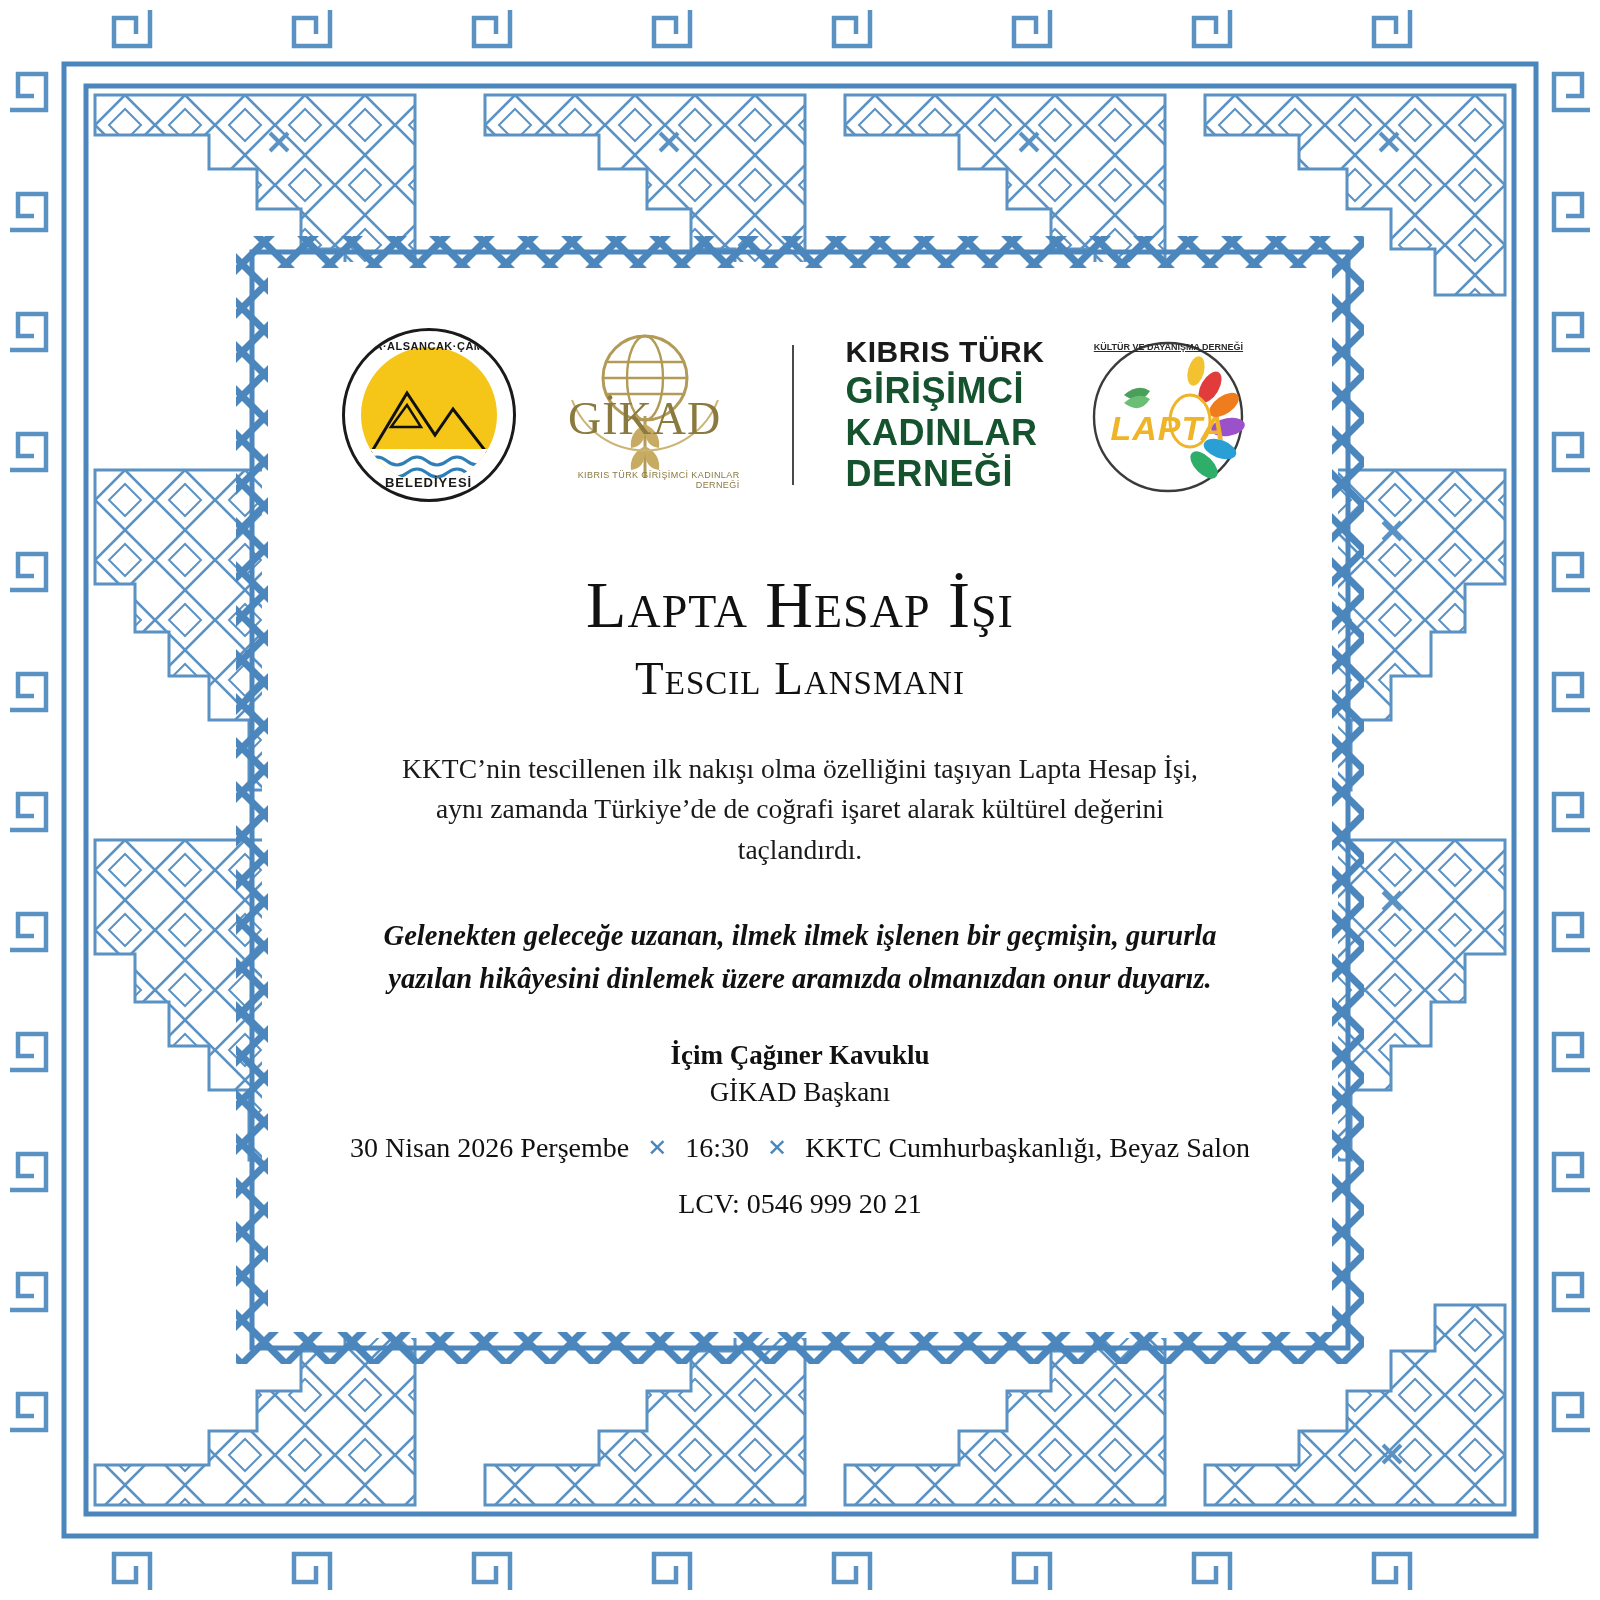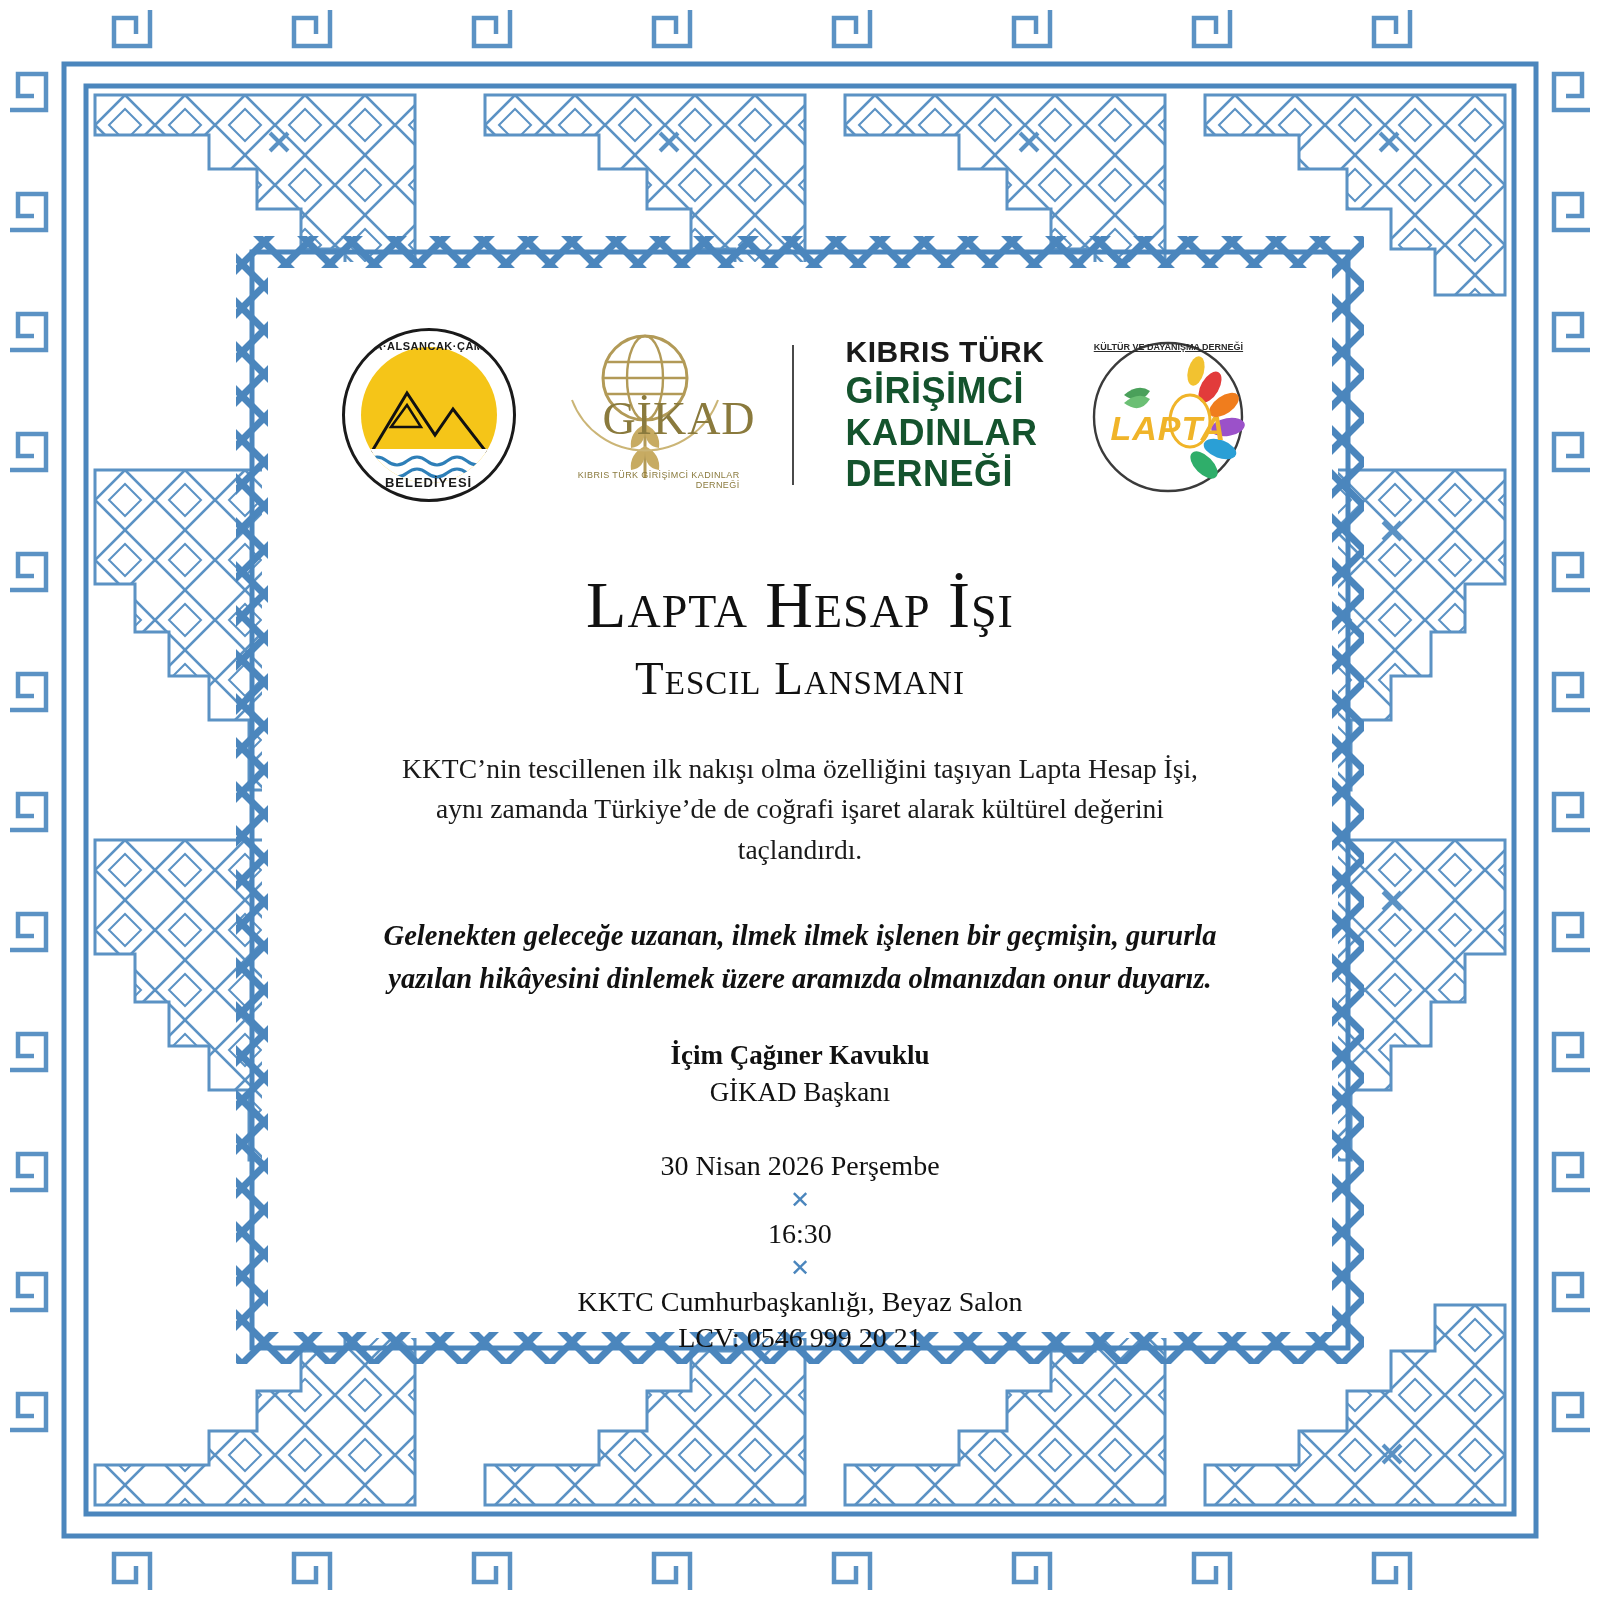--- a/index.html
+++ b/index.html
@@ -110,24 +110,24 @@
 
   
   .logo-gikad {
     position: relative;
     width: 190px;
     height: 190px;
     flex: 0 0 auto;
   }
   .gikad-word {
     position: absolute;
-    left: 16px;
+    left: 0;
     top: 72px;
     width: 190px;
-    text-align: right;
+    text-align: center;
     font-family: "Liberation Serif", serif;
     font-size: 46px;
     letter-spacing: 1px;
     color: #8a7a3d;
     font-weight: normal;
   }
   .gikad-sub {
     position: absolute;
     left: 0;
     bottom: 20px;
@@ -251,36 +251,35 @@
     color: #111;
   }
   .signature .role {
     margin-top: 6px;
     font-size: 27px;
     color: #111;
   }
 
   
   .event-line {
-    margin-top: 42px;
+    margin-top: 24px;
     display: flex;
     align-items: center;
     justify-content: center;
-    gap: 6px;
+    gap: 18px;
     font-size: 28px;
     color: #111;
-    flex-direction: column;
   }
   .xmark {
     color: #4b86bd;
     font-size: 24px;
     line-height: 1;
   }
   .rsvp {
-    margin-top: 4px;
+    margin-top: 24px;
     font-size: 28px;
     color: #111;
     text-align: center;
   }
 </style>
 </head>
 <body>
 
 <div class="invite">
 

